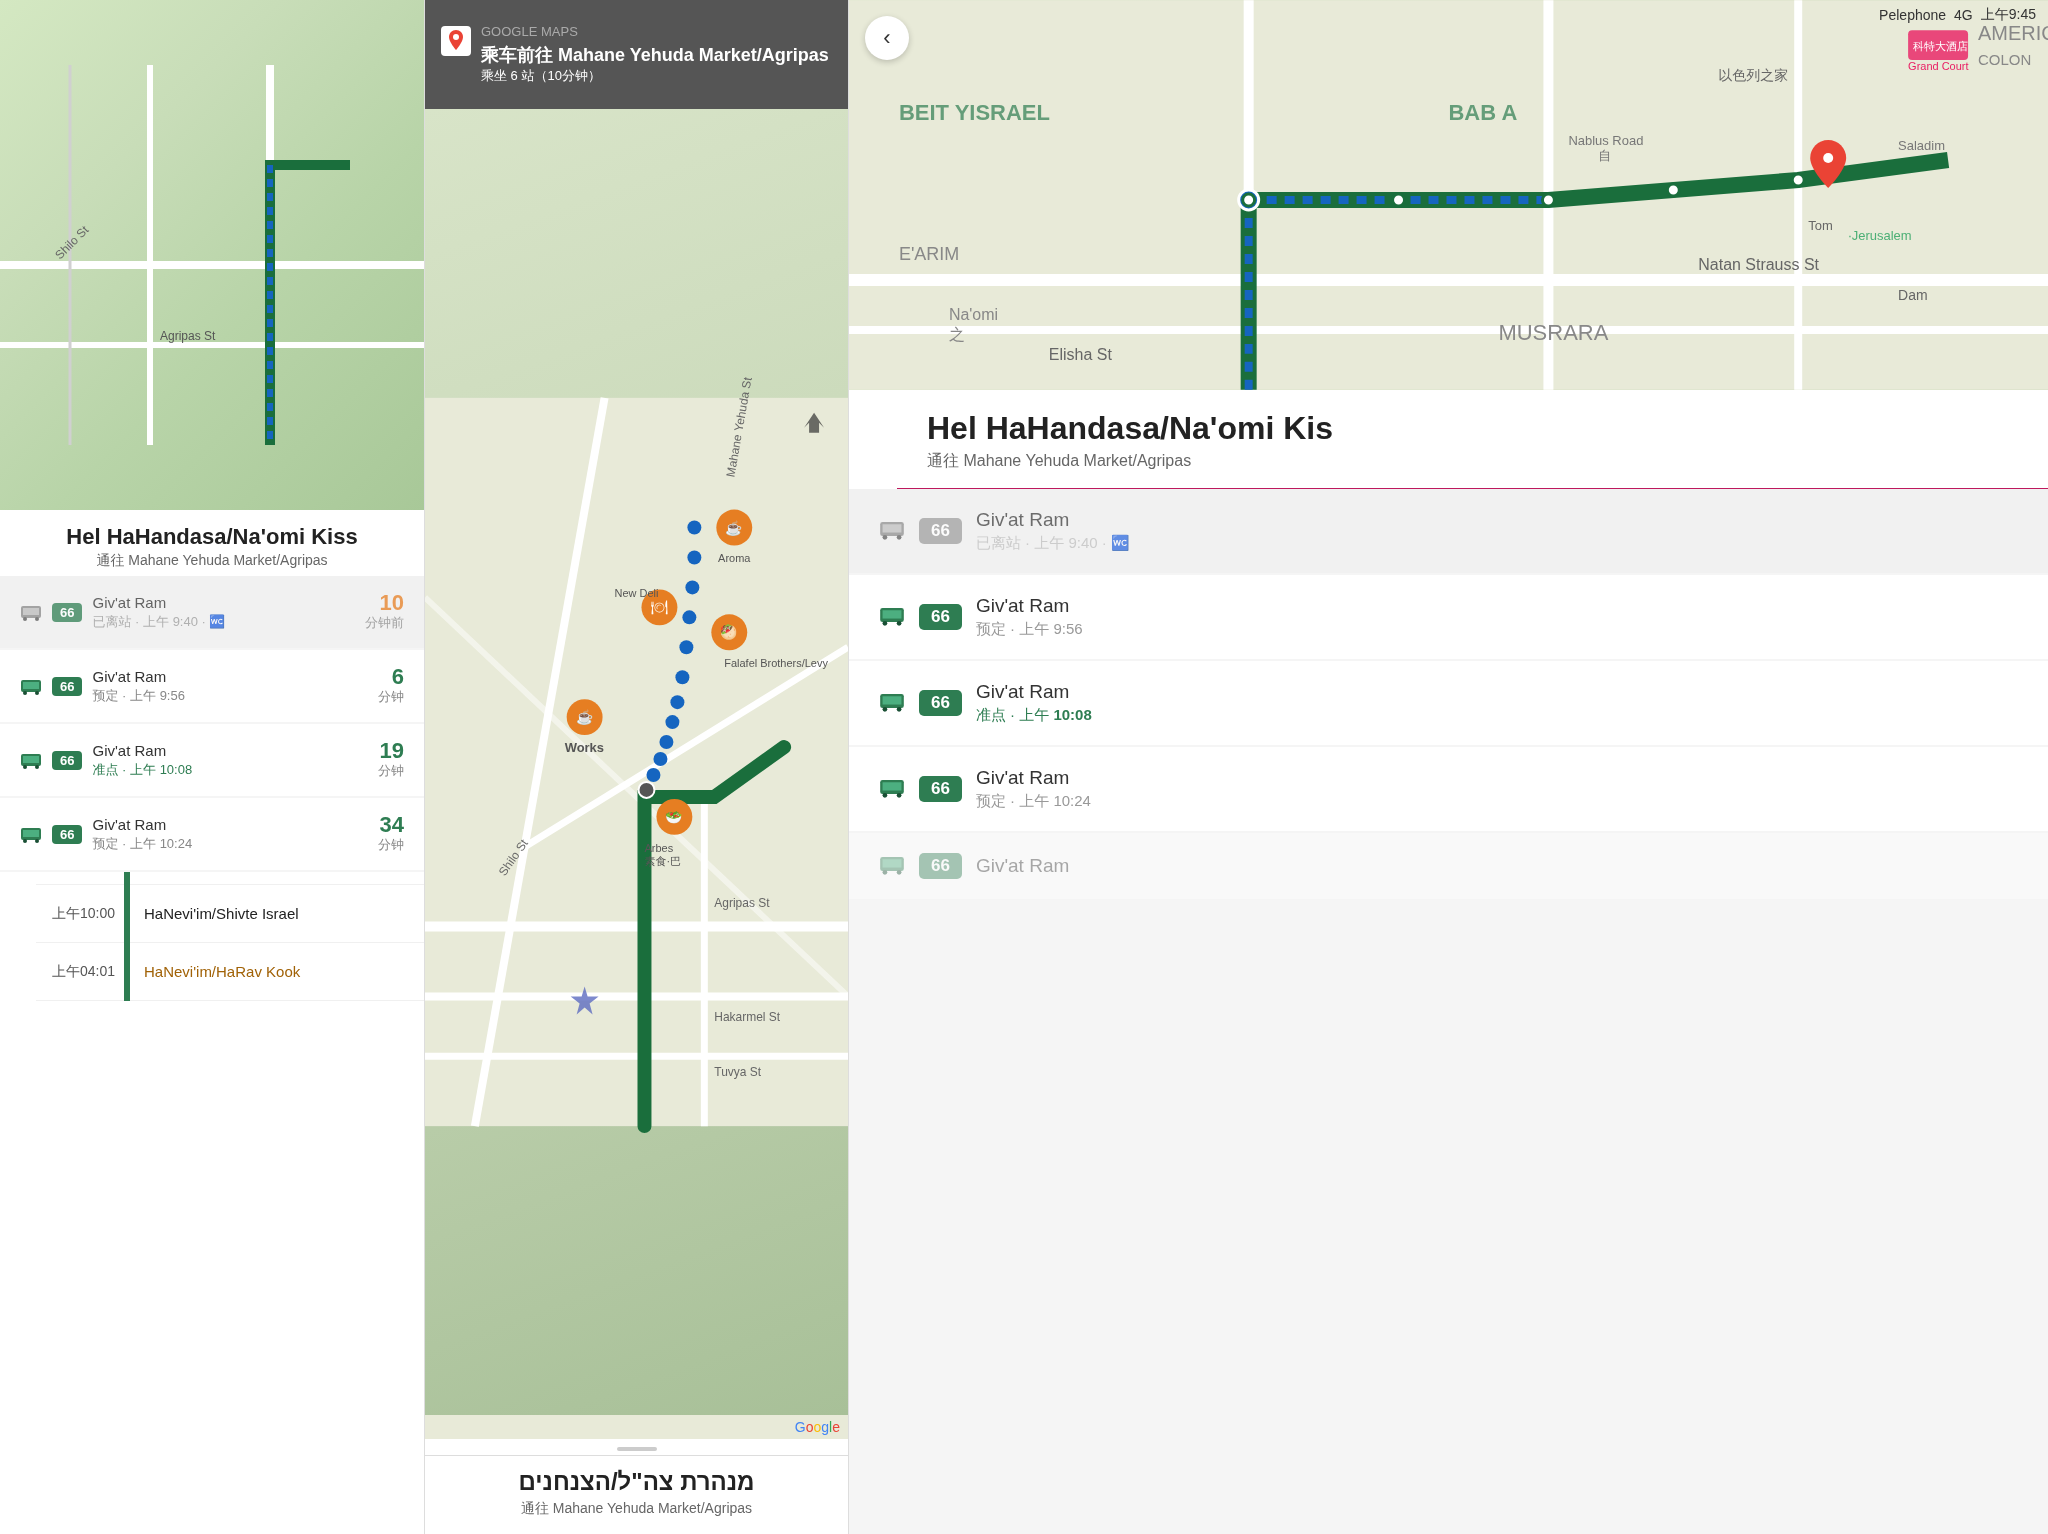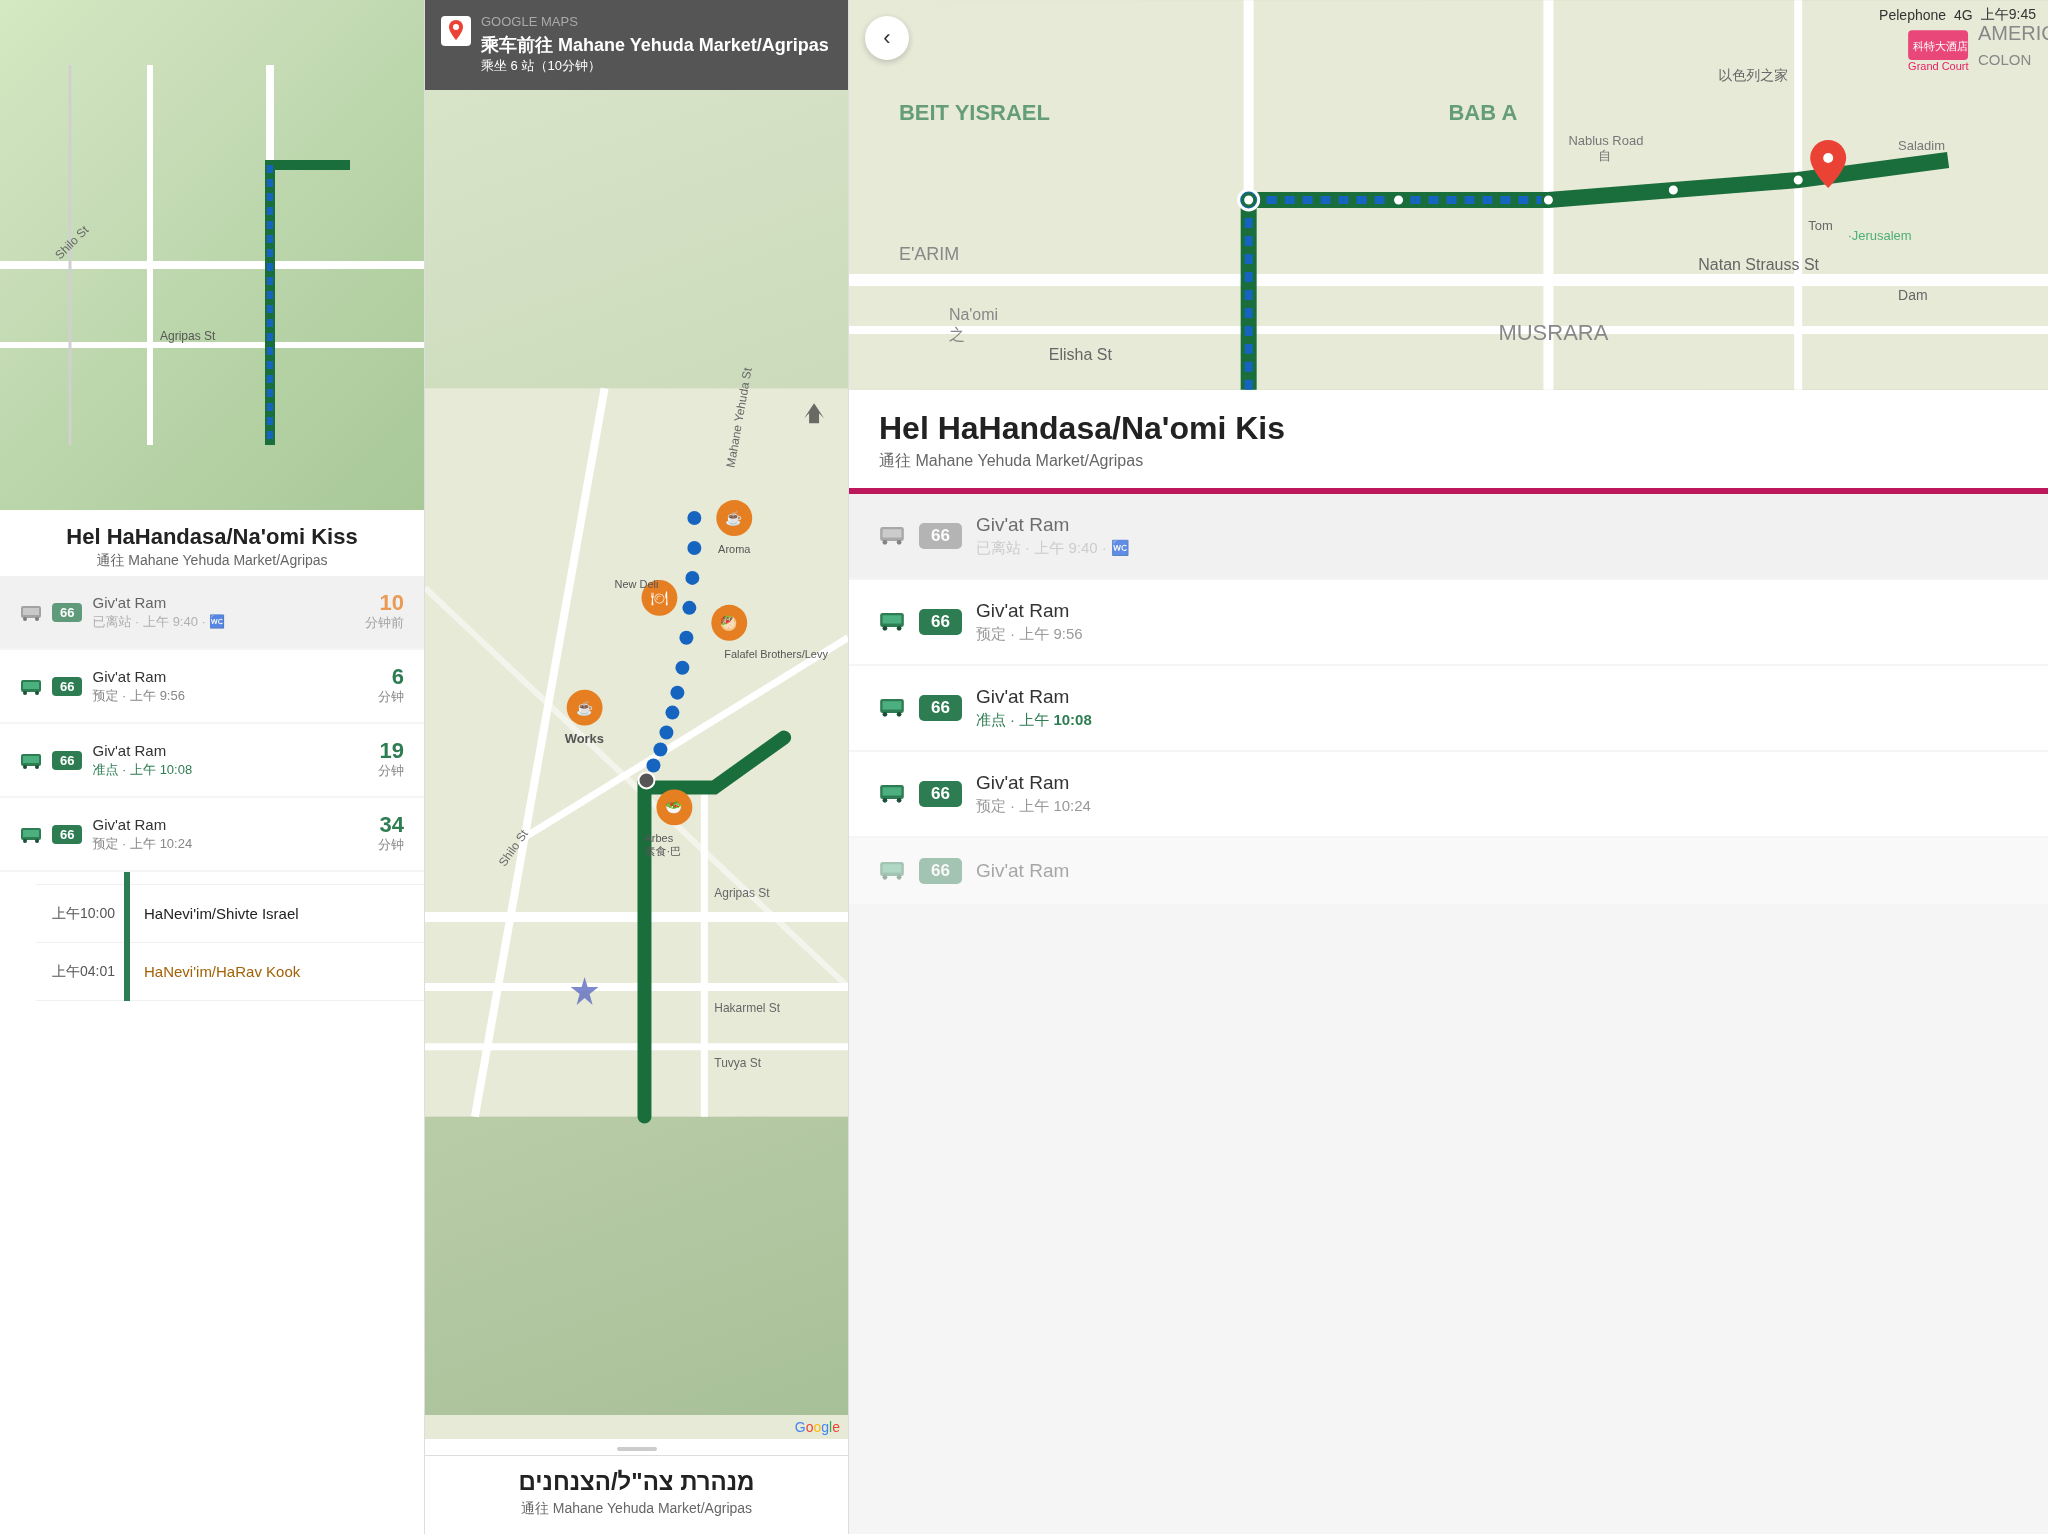--- a/index.html
+++ b/index.html
@@ -145,21 +145,21 @@
       width: 424px;
       height: 1534px;
       display: flex;
       flex-direction: column;
       background: #fff;
       border-left: 1px solid #ddd;
     }
     .gmaps-header {
       background: #555;
       color: #fff;
-      padding: 14px 16px;
+      padding: 24px 16px;
       display: flex;
       align-items: flex-start;
       gap: 10px;
       min-height: 90px;
     }
     .gmaps-logo {
       width: 30px;
       height: 30px;
       flex-shrink: 0;
       margin-top: 2px;
@@ -257,21 +257,22 @@
       font-size: 14px;
       color: #333;
       display: flex;
       gap: 8px;
       align-items: center;
     }
 
     
     .right-info {
       padding: 20px 30px 16px 30px;
-      border-bottom: 6px solid #be185d;
+      border-bottom: 1px solid #be185d;
+      margin-left: 48px;
     }
     .right-info h2 {
       font-size: 32px;
       font-weight: 600;
       color: #222;
     }
     .right-info p {
       font-size: 16px;
       color: #666;
       margin-top: 4px;

